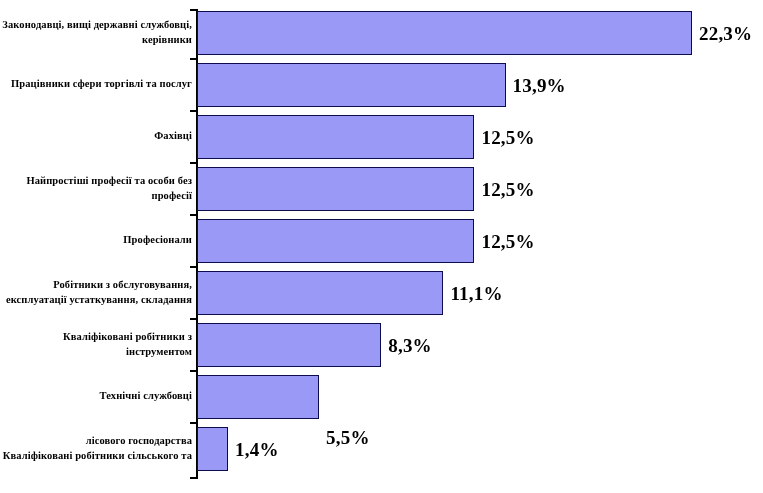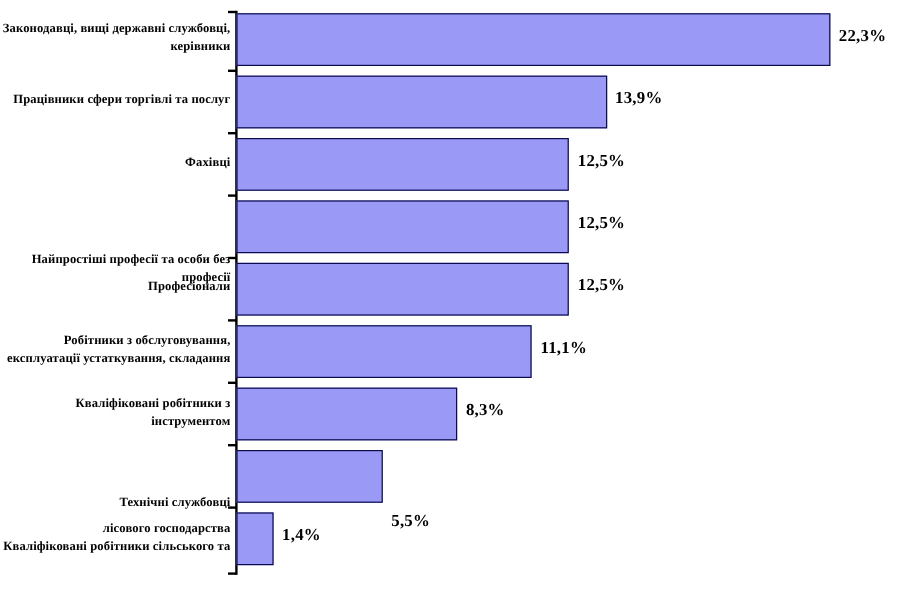--- a/index.html
+++ b/index.html
@@ -74,21 +74,21 @@
   .bar {
     position: absolute;
     left: 197px;
     background: #9a99f5;
     border: 1.5px solid #0b0b4d;
     box-sizing: border-box;
   }
 
   .bar-value {
     position: absolute;
-    font-size: 14px;
+    font-size: 19px;
     font-weight: bold;
     color: #000000;
     white-space: nowrap;
     letter-spacing: 0.2px;
   }
 </style>
 </head>
 <body>
 
 <div id="chart-root">
@@ -118,21 +118,21 @@
         <div class="cat-label" style="top: 76.4px; padding-left: 14px;">
           <div>Працівники сфери торгівлі та послуг</div>
         </div>
         <div class="bar" style="top: 63px; height: 44px; width: 308.543px; background: rgb(154, 153, 245); border-color: rgb(11, 11, 77);"></div>
         <div class="bar-value" style="left: 512.543px; top: 75px;">13,9%</div>
         <div class="cat-label" style="top: 128.4px;">
           <div>Фахівці</div>
         </div>
         <div class="bar" style="top: 115px; height: 44px; width: 277.466px; background: rgb(154, 153, 245); border-color: rgb(11, 11, 77);"></div>
         <div class="bar-value" style="left: 481.466px; top: 127px;">12,5%</div>
-        <div class="cat-label" style="top: 172.8px; margin-top: 36px;">
+        <div class="cat-label" style="top: 172.8px;">
           <div>Найпростіші професії та особи без</div>
           <div>професії</div>
         </div>
         <div class="bar" style="top: 167px; height: 44px; width: 277.466px; background: rgb(154, 153, 245); border-color: rgb(11, 11, 77);"></div>
         <div class="bar-value" style="left: 481.466px; top: 179px;">12,5%</div>
         <div class="cat-label" style="top: 232.4px;">
           <div>Професіонали</div>
         </div>
         <div class="bar" style="top: 219px; height: 44px; width: 277.466px; background: rgb(154, 153, 245); border-color: rgb(11, 11, 77);"></div>
         <div class="bar-value" style="left: 481.466px; top: 231px;">12,5%</div>
@@ -141,21 +141,21 @@
           <div>експлуатації устаткування, складання</div>
         </div>
         <div class="bar" style="top: 271px; height: 44px; width: 246.39px; background: rgb(154, 153, 245); border-color: rgb(11, 11, 77);"></div>
         <div class="bar-value" style="left: 450.39px; top: 283px;">11,1%</div>
         <div class="cat-label" style="top: 328.8px;">
           <div>Кваліфіковані робітники з</div>
           <div>інструментом</div>
         </div>
         <div class="bar" style="top: 323px; height: 44px; width: 184.238px; background: rgb(154, 153, 245); border-color: rgb(11, 11, 77);"></div>
         <div class="bar-value" style="left: 388.238px; top: 335px;">8,3%</div>
-        <div class="cat-label" style="top: 388.4px; margin-top: 24px;">
+        <div class="cat-label" style="top: 388.4px;">
           <div>Технічні службовці</div>
         </div>
         <div class="bar" style="top: 375px; height: 44px; width: 122.085px; background: rgb(154, 153, 245); border-color: rgb(11, 11, 77);"></div>
         <div class="bar-value" style="left: 326.085px; top: 387px; margin-top: 40px;">5,5%</div>
         <div class="cat-label" style="top: 432.8px;">
           <div>лісового господарства</div>
           <div>Кваліфіковані робітники сільського та</div>
         </div>
         <div class="bar" style="top: 427px; height: 44px; width: 31.0762px; background: rgb(154, 153, 245); border-color: rgb(11, 11, 77);"></div>
         <div class="bar-value" style="left: 235.076px; top: 439px;">1,4%</div>

